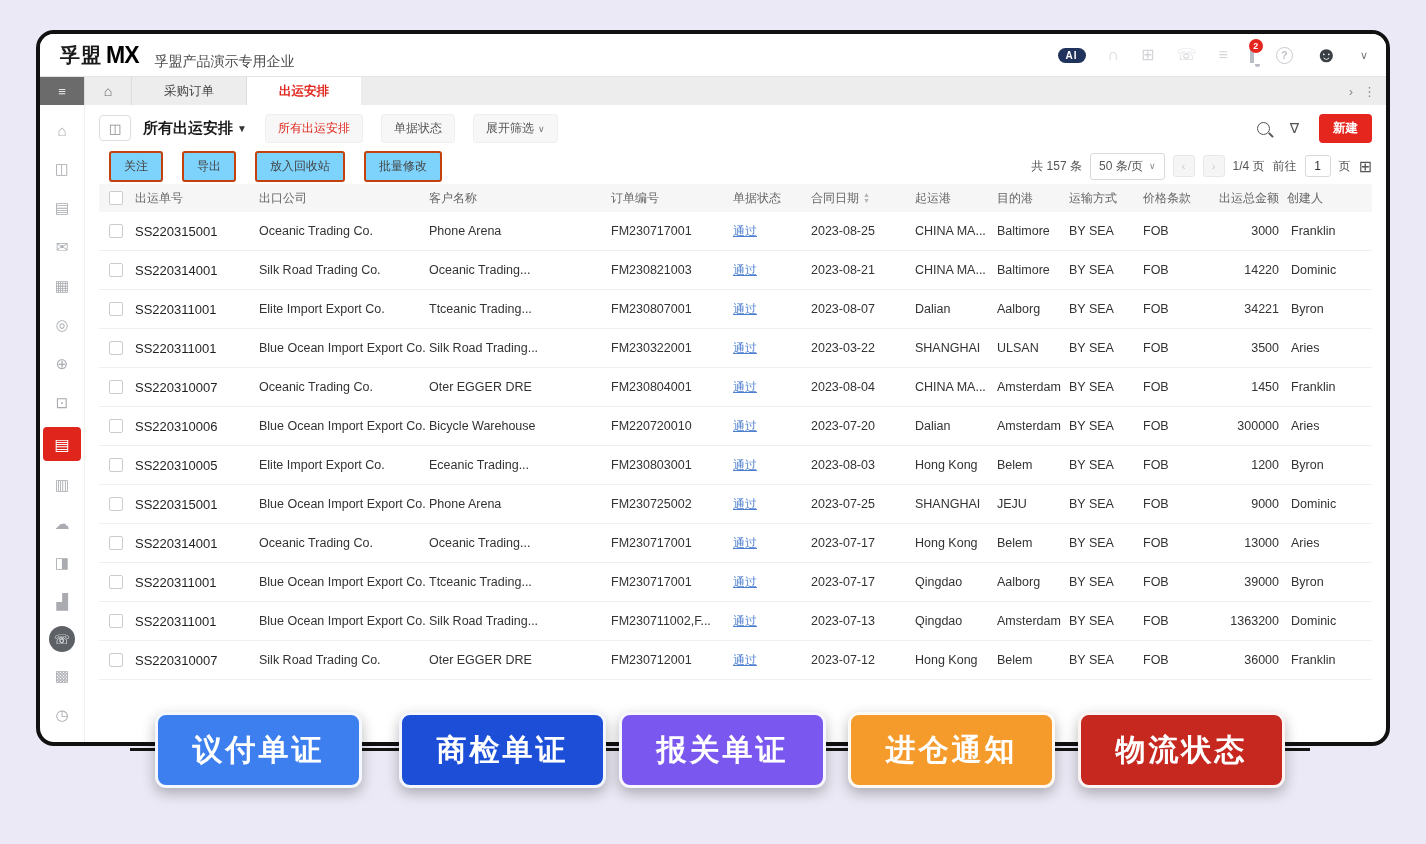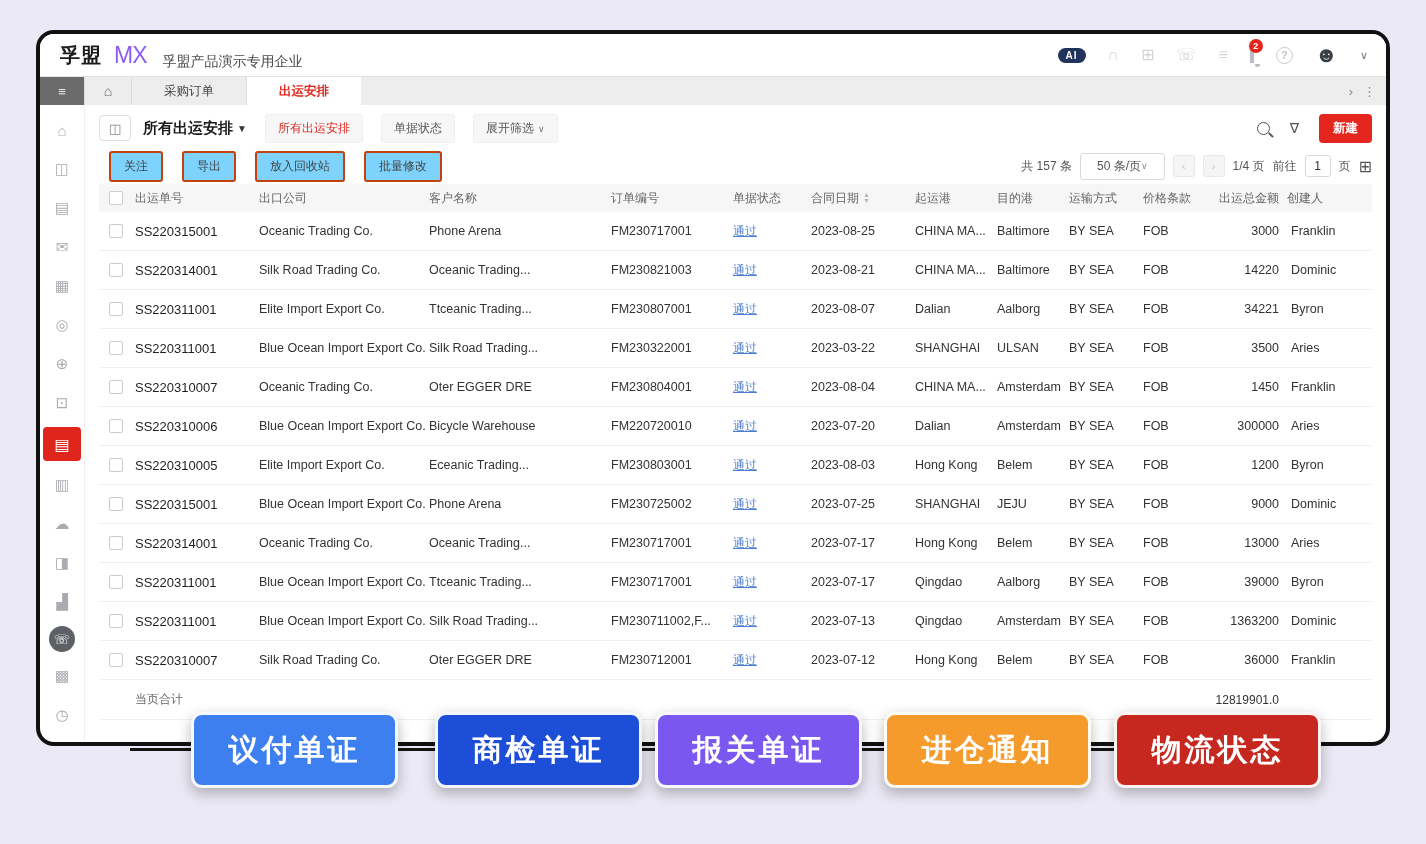--- a/index.html
+++ b/index.html
@@ -6,21 +6,21 @@
   html,body { width:1426px; height:844px; overflow:hidden; }
   body { background:#ebe9f5; font-family:"Liberation Sans","DejaVu Sans",sans-serif; position:relative; }
 
   
   .window { position:absolute; left:36px; top:30px; width:1354px; height:716px;
             background:#fff; border:4px solid #111; border-radius:18px; overflow:hidden; }
 
   
   .topbar { height:42px; display:flex; align-items:center; padding:0 18px 0 20px; background:#fff;border-radius:7px; }
   .logo-cn { font-size:20px; font-weight:900; color:#1a1a1a; letter-spacing:1px; }
-  .logo-en { font-size:23px; font-weight:400; color:#8b5cf6; margin-left:12px; letter-spacing:-1px; }
+  .logo-en { font-size:23px; font-weight:700; color:#000000; margin-left:4px; letter-spacing:-1px; }
   .company { font-size:14px; color:#4a4a4a; margin-left:16px;margin-top:13px; }
   .topbar-right { margin-left:auto; display:flex; align-items:center; gap:22px; }
   .ai-pill { background:#20335c; color:#fff; font-size:10px; font-weight:700; border-radius:9px;
              padding:2px 8px; letter-spacing:1px; }
   .tb-ic { font-size:16px; color:#d4d5da; line-height:1; }
   .bell-wrap { position:relative; }
   .bell { width:15px; height:13px; border:2px solid #b9bcc4; border-bottom:none;
           border-radius:8px 8px 2px 2px; position:relative; }
   .bell:after { content:""; position:absolute; left:3px; bottom:-4px; width:5px; height:3px;
                 background:#b9bcc4; border-radius:0 0 3px 3px; }
@@ -71,22 +71,22 @@
                transform:rotate(45deg); right:-5px; bottom:-2px; }
   .funnel { font-size:14px; color:#555; }
   .btn-new { background:#e5261f; color:#fff; font-size:12.5px; border:none; border-radius:4px;
              padding:6px 14px; font-weight:700;text-align:right; }
 
   
   .toolbar-row { display:flex; align-items:center; height:36px; }
   .tb-btn { border:2px solid #c2410c; background:#7dd3fc; border-radius:3px; font-size:12px; color:#444;
             padding:5px 13px; margin-right:9px;margin-left:10px; }
   .pg { margin-left:auto; display:flex; align-items:center; gap:8px; font-size:12px; color:#555; }
-  .pg-select { border:1px solid #d9d9d9; border-radius:3px; padding:4px 16px; display:flex;
-               align-items:center; background:#fff; }
+  .pg-select { border:1px solid #d9d9d9; border-radius:3px; padding:4px 8px; display:flex;
+               align-items:center; gap:6px; background:#fff; }
   .pg-select .caret { font-size:9px; color:#888; }
   .pg-arrow { width:22px; height:22px; background:#f5f5f5; border:1px solid #e8e8e8; border-radius:3px;
               color:#c9c9c9; display:flex; align-items:center; justify-content:center; font-size:11px; }
   .pg-input { width:26px; height:22px; border:1px solid #d9d9d9; border-radius:3px; text-align:center;
               font-size:12px; color:#333; display:flex; align-items:center; justify-content:center; }
   .pg-grid { font-size:16px; color:#555; }
 
   
   .grid { display:grid; grid-template-columns:34px 124px 170px 182px 122px 78px 104px 82px 72px 74px 72px 72px 1fr;
           align-items:center; }
@@ -105,21 +105,21 @@
 
   
   .tfoot { height:40px; font-size:12px; color:#666; border-bottom:1px solid #f0f0f0; }
   .tfoot .total { color:#333; font-weight:500; }
 
   
   .flow-line { position:absolute; left:130px; width:1180px; top:748px; height:3px; background:#141414; z-index:5; }
   .overlay-row { position:absolute; left:0; top:712px; width:1426px; display:flex; z-index:6; }
   .big-btn { position:absolute; width:207px; height:76px; border-radius:11px; border:3px solid rgba(255,255,255,.95);
              color:#fff; font-size:30px; font-weight:700; letter-spacing:3px; display:flex; align-items:center;
-             justify-content:center; box-shadow:0 5px 14px rgba(0,0,0,.28); font-family:"Liberation Sans","DejaVu Sans",sans-serif;margin-left:36px; }
+             justify-content:center; box-shadow:0 5px 14px rgba(0,0,0,.28); font-family:"Liberation Sans","DejaVu Sans",sans-serif; }
 </style>
 </head>
 <body>
 
 <div class="window">
 
   <div class="topbar">
     <span class="logo-cn">孚盟</span>
     <span class="logo-en">MX</span>
     <span class="company">孚盟产品演示专用企业</span>
@@ -450,35 +450,20 @@
     <div class="cell">2023-07-12</div>
     <div class="cell">Hong Kong</div>
     <div class="cell">Belem</div>
     <div class="cell">BY SEA</div>
     <div class="cell">FOB</div>
     <div class="cell right">36000</div>
     <div class="cell creator">Franklin</div>
   </div>
         </div>
 
-      <div class="grid tfoot">
-        <div></div>
-        <div class="cell">当页合计</div>
-        <div></div>
-          <div></div>
-          <div></div>
-          <div></div>
-          <div></div>
-          <div></div>
-          <div></div>
-          <div></div>
-          <div></div>
-        <div class="cell right total">12819901.0</div>
-        <div></div>
-      </div>
 
     </div>
   </div>
 </div>
 
 <div class="flow-line"></div>
 <div class="overlay-row" id="overlay">
     <div class="big-btn" style="background: rgb(62, 127, 240); left: 155px;">议付单证</div>
     <div class="big-btn" style="background: #1d4ed8; left: 399px;">商检单证</div>
     <div class="big-btn" style="background: rgb(122, 88, 240); left: 619px;">报关单证</div>

